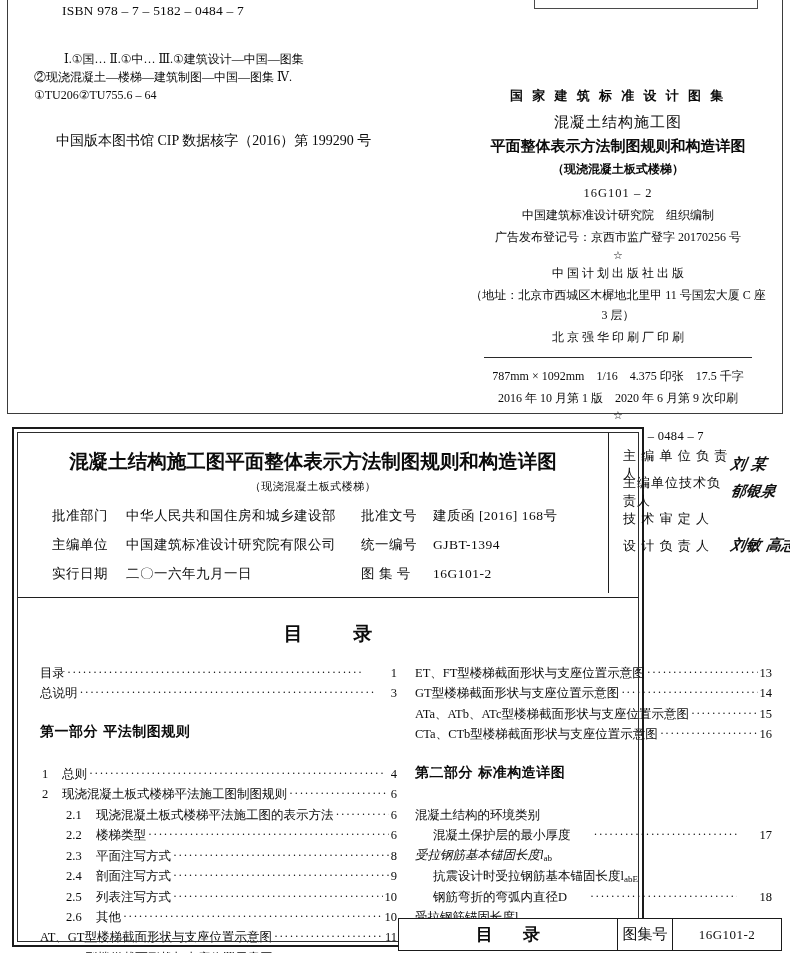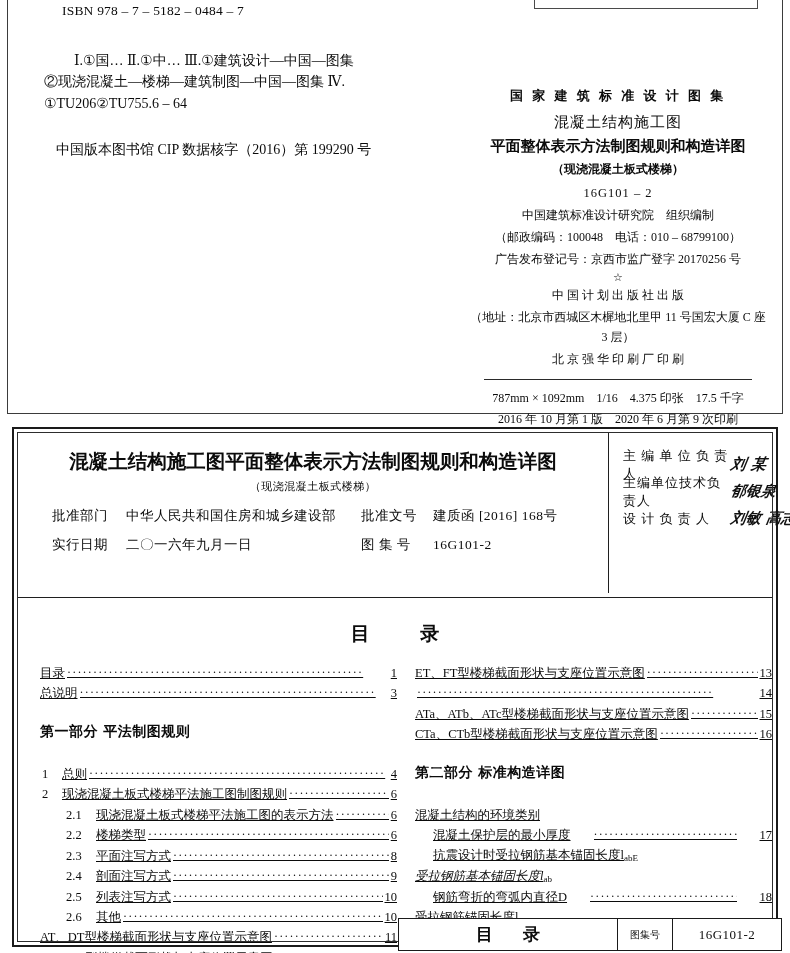--- a/index.html
+++ b/index.html
@@ -16,21 +16,21 @@
   
   #page-copyright{
     left:7px;top:-6px;width:776px;height:420px;
     border:1.5px solid #3b3b3b;
     background:#fff;
   }
   #copyright-left{
     position:absolute;left:26px;top:8px;width:400px;
   }
   .cip-isbn{font-size:13.5px;letter-spacing:.2px;padding-left:28px;}
-  .cip-class{margin-top:31px;font-size:14px;line-height:1.52;margin-left:10px;}
+  .cip-class{margin-top:31px;font-size:12px;line-height:1.52;}
   .cip-class .indent{padding-left:30px;}
   .cip-cip{margin-top:27px;font-size:14px;padding-left:22px;}
 
   
   #blank-box{
     position:absolute;left:526px;top:-28px;width:222px;height:40px;
     border:1.2px solid #4a4a4a;background:#fff;
   }
 
   #imprint{
@@ -44,21 +44,21 @@
   #imprint .t-code{font-size:12.5px;margin-top:3px;letter-spacing:1px;}
   #imprint .t-line{font-size:12px;margin-top:2px;}
   #imprint .star{font-size:11px;line-height:1.2;margin:1px 0;}
   #imprint hr.rule{
     border:0;border-top:1px solid #2a2a2a;margin:9px auto 9px auto;width:268px;
   }
   #imprint .t-isbn{font-size:12.5px;margin-top:3px;letter-spacing:.3px;}
 
   
   #page-toc{
-    left:12px;top:427px;width:766px;height:520px;
+    left:12px;top:427px;width:632px;height:520px;
     border:2.4px solid #1a1a1a;background:#fff;
   }
   #page-toc::after{
     content:"";position:absolute;left:3px;top:3px;right:3px;bottom:3px;
     border:0.9px solid #2d2d2d;pointer-events:none;
   }
 
   #titleblock{
     position:absolute;left:4px;top:4px;right:4px;height:160px;
   }
@@ -104,21 +104,21 @@
     padding:14px 22px 0 22px;box-sizing:border-box;
   }
   #toc-heading{
     text-align:center;font-weight:bold;font-size:19px;letter-spacing:22px;
     margin:6px 0 16px 0;padding-left:22px;
     font-family:"DejaVu Sans","Liberation Sans",sans-serif;
   }
   #toc-cols{display:flex;gap:18px;}
   .toc-col{width:357px;flex:none;font-size:12.5px;}
   .toc-line{
-    display:flex;align-items:baseline;line-height:1.62;white-space:nowrap;text-decoration:underline;
+    display:flex;align-items:baseline;line-height:1.62;white-space:nowrap;
   }
   .toc-line .txt{flex:none;}
   .toc-line .dots{
     flex:1;overflow:hidden;margin:0 1px 0 2px;
     font-size:12px;letter-spacing:1.2px;color:#111;
     transform:translateY(-1px);
   }
   .toc-line .pg{flex:none;padding-left:1px;}
   .toc-gap{height:13px;}
   .toc-part{
@@ -140,21 +140,21 @@
     border:1.6px solid #1a1a1a;background:#fff;display:flex;box-sizing:border-box;
   }
   #footer-title{
     flex:1;display:flex;align-items:center;justify-content:center;
     font-weight:bold;font-size:17px;letter-spacing:12px;padding-left:12px;
     font-family:"DejaVu Sans","Liberation Sans",sans-serif;
     border-right:1.4px solid #1a1a1a;
   }
   #footer-key{
     width:54px;display:flex;align-items:center;justify-content:center;
-    font-size:10px;border-right:1.4px solid #1a1a1a;
+    font-size:15px;border-right:1.4px solid #1a1a1a;
   }
   #footer-val{
     width:108px;display:flex;align-items:center;justify-content:center;
     font-size:13px;letter-spacing:.5px;
   }
 </style>
 </head>
 <body>
 
 <div class="page" id="page-copyright">
@@ -171,21 +171,20 @@
     <div class="cip-cip">中国版本图书馆 CIP 数据核字（2016）第 199290 号</div>
   </div>
 
   <div id="imprint">
     <div class="t-series">国 家 建 筑 标 准 设 计 图 集</div>
     <div class="t-main1">混凝土结构施工图</div>
     <div class="t-main2">平面整体表示方法制图规则和构造详图</div>
     <div class="t-sub">（现浇混凝土板式楼梯）</div>
     <div class="t-code">16G101 – 2</div>
     <div class="t-line">中国建筑标准设计研究院　组织编制</div>
-    <div class="t-line">（邮政编码：100048　电话：010 – 68799100）</div>
     <div class="t-line">广告发布登记号：京西市监广登字 20170256 号</div>
     <div class="star">☆</div>
     <div class="t-line">中 国 计 划 出 版 社 出 版</div>
     <div class="t-line">（地址：北京市西城区木樨地北里甲 11 号国宏大厦 C 座 3 层）</div>
     <div class="t-line">北 京 强 华 印 刷 厂 印 刷</div>
     <hr class="rule">
     <div class="t-line">787mm × 1092mm　1/16　4.375 印张　17.5 千字</div>
     <div class="t-line">2016 年 10 月第 1 版　2020 年 6 月第 9 次印刷</div>
     <div class="star">☆</div>
     <div class="t-isbn">ISBN 978 – 7 – 5182 – 0484 – 7</div>
@@ -201,39 +200,49 @@
       <div id="doc-subtitle">（现浇混凝土板式楼梯）</div>
 
       <div class="tb-rows">
         <div class="tb-row">
           <div class="tb-lbl">批准部门</div>
           <div class="tb-val">中华人民共和国住房和城乡建设部</div>
           <div class="tb-lbl2">批准文号</div>
           <div class="tb-val2">建质函 [2016] 168号</div>
         </div>
         <div class="tb-row">
+          <div class="tb-lbl">主编单位</div>
+          <div class="tb-val">中国建筑标准设计研究院有限公司</div>
+          <div class="tb-lbl2">统一编号</div>
+          <div class="tb-val2">GJBT-1394</div>
+        </div>
+        <div class="tb-row">
           <div class="tb-lbl">实行日期</div>
           <div class="tb-val">二〇一六年九月一日</div>
           <div class="tb-lbl2">图 集 号</div>
           <div class="tb-val2">16G101-2</div>
         </div>
       </div>
     </div>
 
     <div id="titleblock-right">
       <div class="sig-rows">
         <div class="sig-row">
           <div class="sig-lbl">主 编 单 位 负 责 人</div>
           <div class="sig-ink">刘 某</div>
         </div>
         <div class="sig-row">
           <div class="sig-lbl">主编单位技术负责人</div>
           <div class="sig-ink">郁银泉</div>
         </div>
         <div class="sig-row">
+          <div class="sig-lbl">技 术 审 定 人</div>
+          <div class="sig-ink"></div>
+        </div>
+        <div class="sig-row">
           <div class="sig-lbl">设 计 负 责 人</div>
           <div class="sig-ink">刘敏   高志强</div>
         </div>
       </div>
     </div>
   </div>
 
   <div id="tb-divider"></div>
 
   <div id="toc">
@@ -300,39 +309,40 @@
           <span class="dots">·························································</span>
           <span class="pg">10</span>
         </div>
         <div class="toc-line lv2">
           <span class="txt"><span class="num">2.6</span></span>
           <span class="txt">其他</span>
           <span class="dots">·························································</span>
           <span class="pg">10</span>
         </div>
         <div class="toc-line">
-          <span class="txt">AT、DT型楼梯截面形状与支座位置示意图</span>
+          <span class="txt">AT、GT型楼梯截面形状与支座位置示意图</span>
           <span class="dots">·························································</span>
           <span class="pg">11</span>
         </div>
         <div class="toc-line">
           <span class="txt">CT、DT型楼梯截面形状与支座位置示意图</span>
           <span class="dots">·························································</span>
           <span class="pg">12</span>
         </div>
       </div>
 
       <div class="toc-col">
 
         <div class="toc-line">
           <span class="txt">ET、FT型楼梯截面形状与支座位置示意图</span>
           <span class="dots">·························································</span>
           <span class="pg">13</span>
         </div>
         <div class="toc-line">
+          <span class="txt">GT型楼梯截面形状与支座位置示意图</span>
           <span class="dots">·························································</span>
           <span class="pg">14</span>
         </div>
         <div class="toc-line">
           <span class="txt">ATa、ATb、ATc型楼梯截面形状与支座位置示意图</span>
           <span class="dots">·························································</span>
           <span class="pg">15</span>
         </div>
         <div class="toc-line">
           <span class="txt">CTa、CTb型楼梯截面形状与支座位置示意图</span>
@@ -345,25 +355,25 @@
         <div class="toc-gap"></div>
 
         <div class="toc-line nodots">
           <span class="txt">混凝土结构的环境类别</span>
         </div>
         <div class="toc-line ind1">
           <span class="txt">混凝土保护层的最小厚度</span>
           <span class="dots">·························································</span>
           <span class="pg">17</span>
         </div>
+        <div class="toc-line nodots">
+          <span class="txt"><span class="it">受拉钢筋基本锚固长度l</span><span class="sub">ab</span></span>
+        </div>
         <div class="toc-line ind1 nodots">
           <span class="txt"><span>抗震设计时受拉钢筋基本锚固长度l</span><span class="sub">abE</span></span>
-        </div>
-        <div class="toc-line nodots">
-          <span class="txt"><span class="it">受拉钢筋基本锚固长度l</span><span class="sub">ab</span></span>
         </div>
         <div class="toc-line ind1">
           <span class="txt">钢筋弯折的弯弧内直径D</span>
           <span class="dots">·························································</span>
           <span class="pg">18</span>
         </div>
         <div class="toc-line nodots">
           <span class="txt"><span>受拉钢筋锚固长度l</span><span class="sub">a</span></span>
         </div>
         <div class="toc-line ind1">

